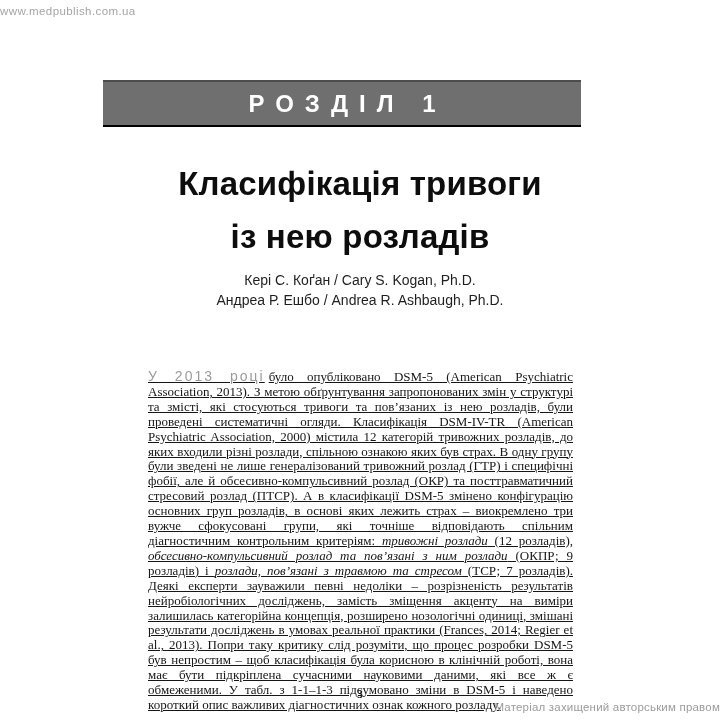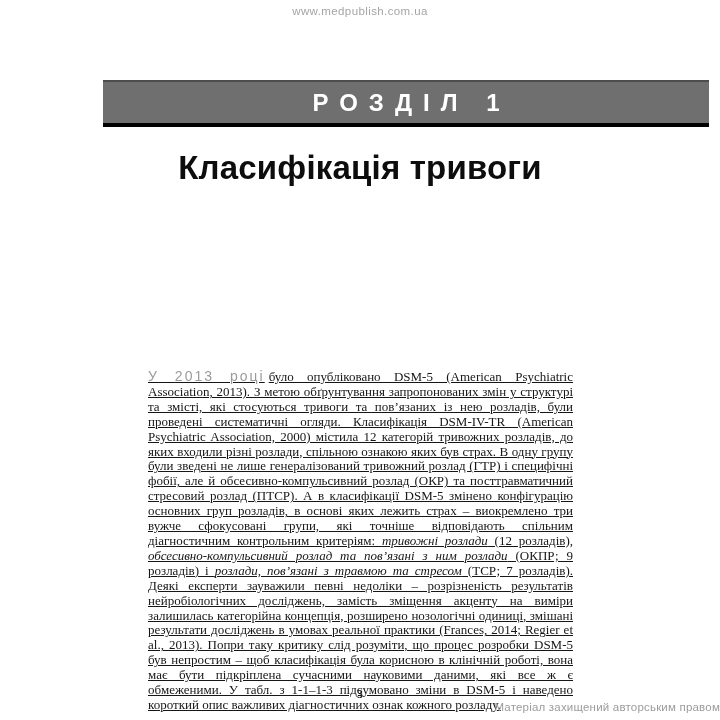--- a/index.html
+++ b/index.html
@@ -11,32 +11,31 @@
   }
   .page {
     position: relative;
     width: 720px; height: 720px;
     background: #ffffff;
     overflow: hidden;
   }
   .site-url {
     position: absolute;
     top: 5px; left: 0; right: 0;
-    text-align: center;
     font-size: 11.5px;
     letter-spacing: 0.4px;
     color: #a5a5a5;
   }
   .chapter-band {
     position: absolute;
     left: 103px; top: 80px;
-    width: 606px; height: 47px;
+    width: 478px; height: 47px;
     background: #6f6f6f;
     border-top: 2px solid #4d4d4d;
-    border-bottom: 4px solid #000000;
+    border-bottom: 2px solid #000000;
     box-sizing: border-box;
     display: flex;
     align-items: center;
     justify-content: center;
   }
   .chapter-band-label {
     color: #ffffff;
     font-size: 24px;
     font-weight: 700;
     letter-spacing: 11px;
@@ -47,21 +46,21 @@
     position: absolute;
     top: 149px; left: 0; right: 0;
     margin: 0;
     text-align: center;
     font-size: 33px;
     line-height: 37px;
     font-weight: 900;
     color: #0d0d0d;
     letter-spacing: 0.2px;
   }
-  .chapter-title .title-line { display: block; }
+  .chapter-title .title-line { display: block; margin-top: 16px; }
   .authors {
     position: absolute;
     top: 270px; left: 0; right: 0;
     text-align: center;
     font-size: 14px;
     line-height: 20px;
     color: #1f1f1f;
   }
   .body-paragraph {
     position: absolute;
@@ -107,22 +106,27 @@
 <div class="page">
 
   <div class="site-url">www.medpublish.com.ua</div>
 
   <div class="chapter-band" style="background-color: rgb(111, 111, 111);">
     <span class="chapter-band-label" style="color: rgb(255, 255, 255);">РОЗДІЛ 1</span>
   </div>
 
   <h1 class="chapter-title">
     <span class="title-line">Класифікація тривоги</span>
+    <span class="title-line">із нею розладів</span>
   </h1>
 
+  <div class="authors">
+    <div>Кері С. Коґан / Cary S. Kogan, Ph.D.</div>
+    <div>Андреа Р. Ешбо / Andrea R. Ashbaugh, Ph.D.</div>
+  </div>
 
   <p class="body-paragraph">
     <span class="lead-in" style="color: rgb(155, 155, 155);">У 2013 році</span><span><span>було опубліковано DSM-5 (American Psychiatric Association, 2013). З метою обґрунтування запропонованих змін у структурі та змісті, які стосуються тривоги та пов’язаних із нею розладів, були проведені систематичні огляди. Класифікація DSM-IV-TR (American Psychiatric Association, 2000) містила 12 категорій тривожних розладів, до яких входили різні розлади, спільною ознакою яких був страх. В одну групу були зведені не лише генералізований тривожний розлад (ГТР) і специфічні фобії, але й обсесивно-компульсивний розлад (ОКР) та посттравматичний стресовий розлад (ПТСР). А в класифікації DSM-5 змінено конфігурацію основних груп розладів, в основі яких лежить страх – виокремлено три вужче сфокусовані групи, які точніше відповідають спільним діагностичним контрольним критеріям: </span><span class="run-italic">тривожні розлади</span><span> (12 розладів), </span><span class="run-italic">обсесивно-компульсивний розлад та пов’язані з ним розлади</span><span> (ОКПР; 9 розладів) і </span><span class="run-italic">розлади, пов’язані з травмою та стресом</span><span> (ТСР; 7 розладів). Деякі експерти зауважили певні недоліки – розрізненість результатів нейробіологічних досліджень, замість зміщення акценту на виміри залишилась категорійна концепція, розширено нозологічні одиниці, змішані результати досліджень в умовах реальної практики (Frances, 2014; Regier et al., 2013). Попри таку критику слід розуміти, що процес розробки DSM-5 був непростим – щоб класифікація була корисною в клінічній роботі, вона має бути підкріплена сучасними науковими даними, які все ж є обмеженими. У табл. з 1-1–1-3 підсумовано зміни в DSM-5 і наведено короткий опис важливих діагностичних ознак кожного розладу.</span></span>
   </p>
 
   <div class="page-number">3</div>
 
   <div class="copyright">Матеріал захищений авторським правом</div>
 
 </div>

